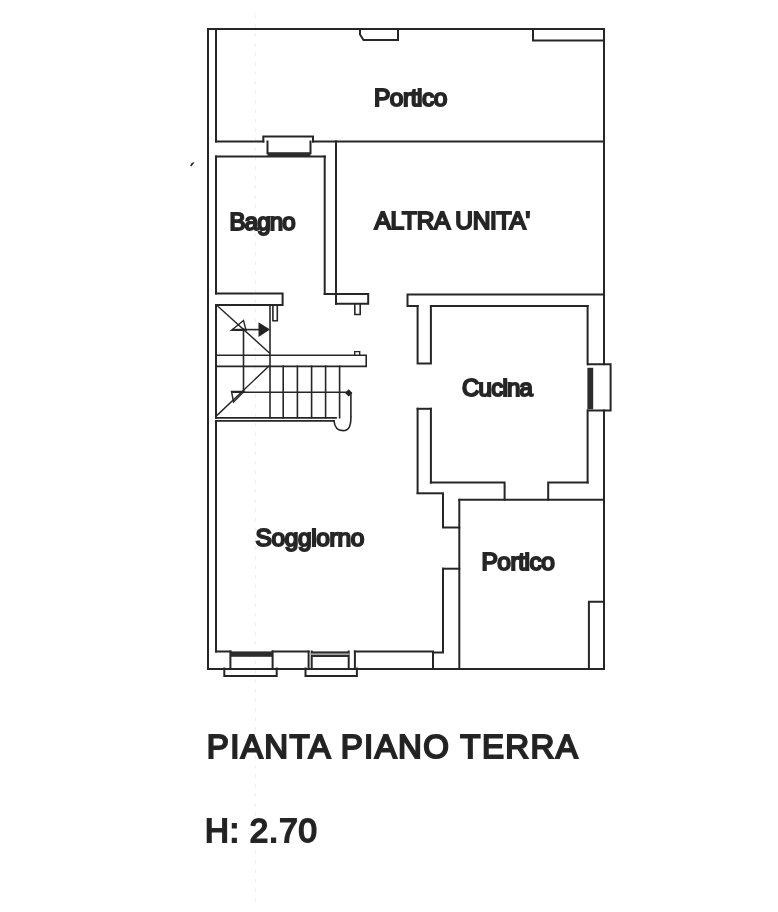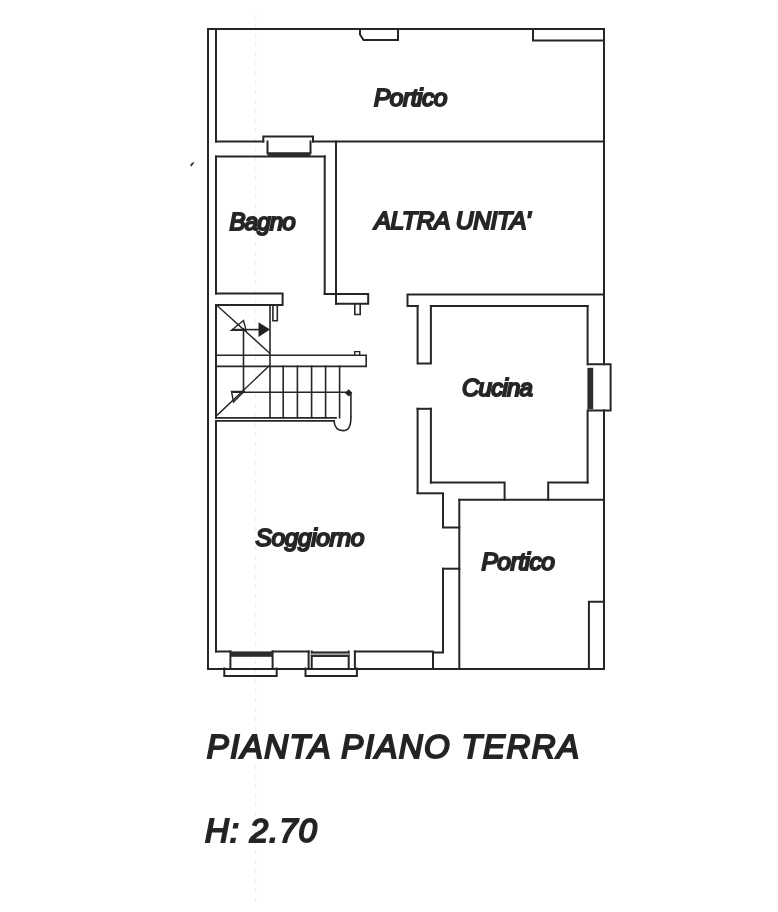--- a/index.html
+++ b/index.html
@@ -1,16 +1,16 @@
 <!DOCTYPE html>
 <html><head>
 <meta charset="utf-8">
 <style>
   html,body{margin:0;padding:0;background:#ffffff;-webkit-font-smoothing:antialiased;}
-  .page{position:relative;width:778px;height:912px;background:#ffffff;overflow:hidden;font-style:italic;}
+  .page{position:relative;width:778px;height:912px;background:#ffffff;overflow:hidden;}
   svg{position:absolute;left:0;top:0;}
   text{font-family:"Liberation Sans", sans-serif;fill:#1d1d1d;}
 </style>
 </head>
 <body>
 <div class="page">
 <svg width="778" height="912" viewBox="0 0 778 912" fill="none" stroke="#262626" stroke-width="2" stroke-linecap="square">
 
   <g stroke="#d9d9d9" stroke-width="1.2" stroke-dasharray="2.5 7" opacity="0.42">
     <line x1="255.5" y1="15" x2="255.5" y2="905"></line>

